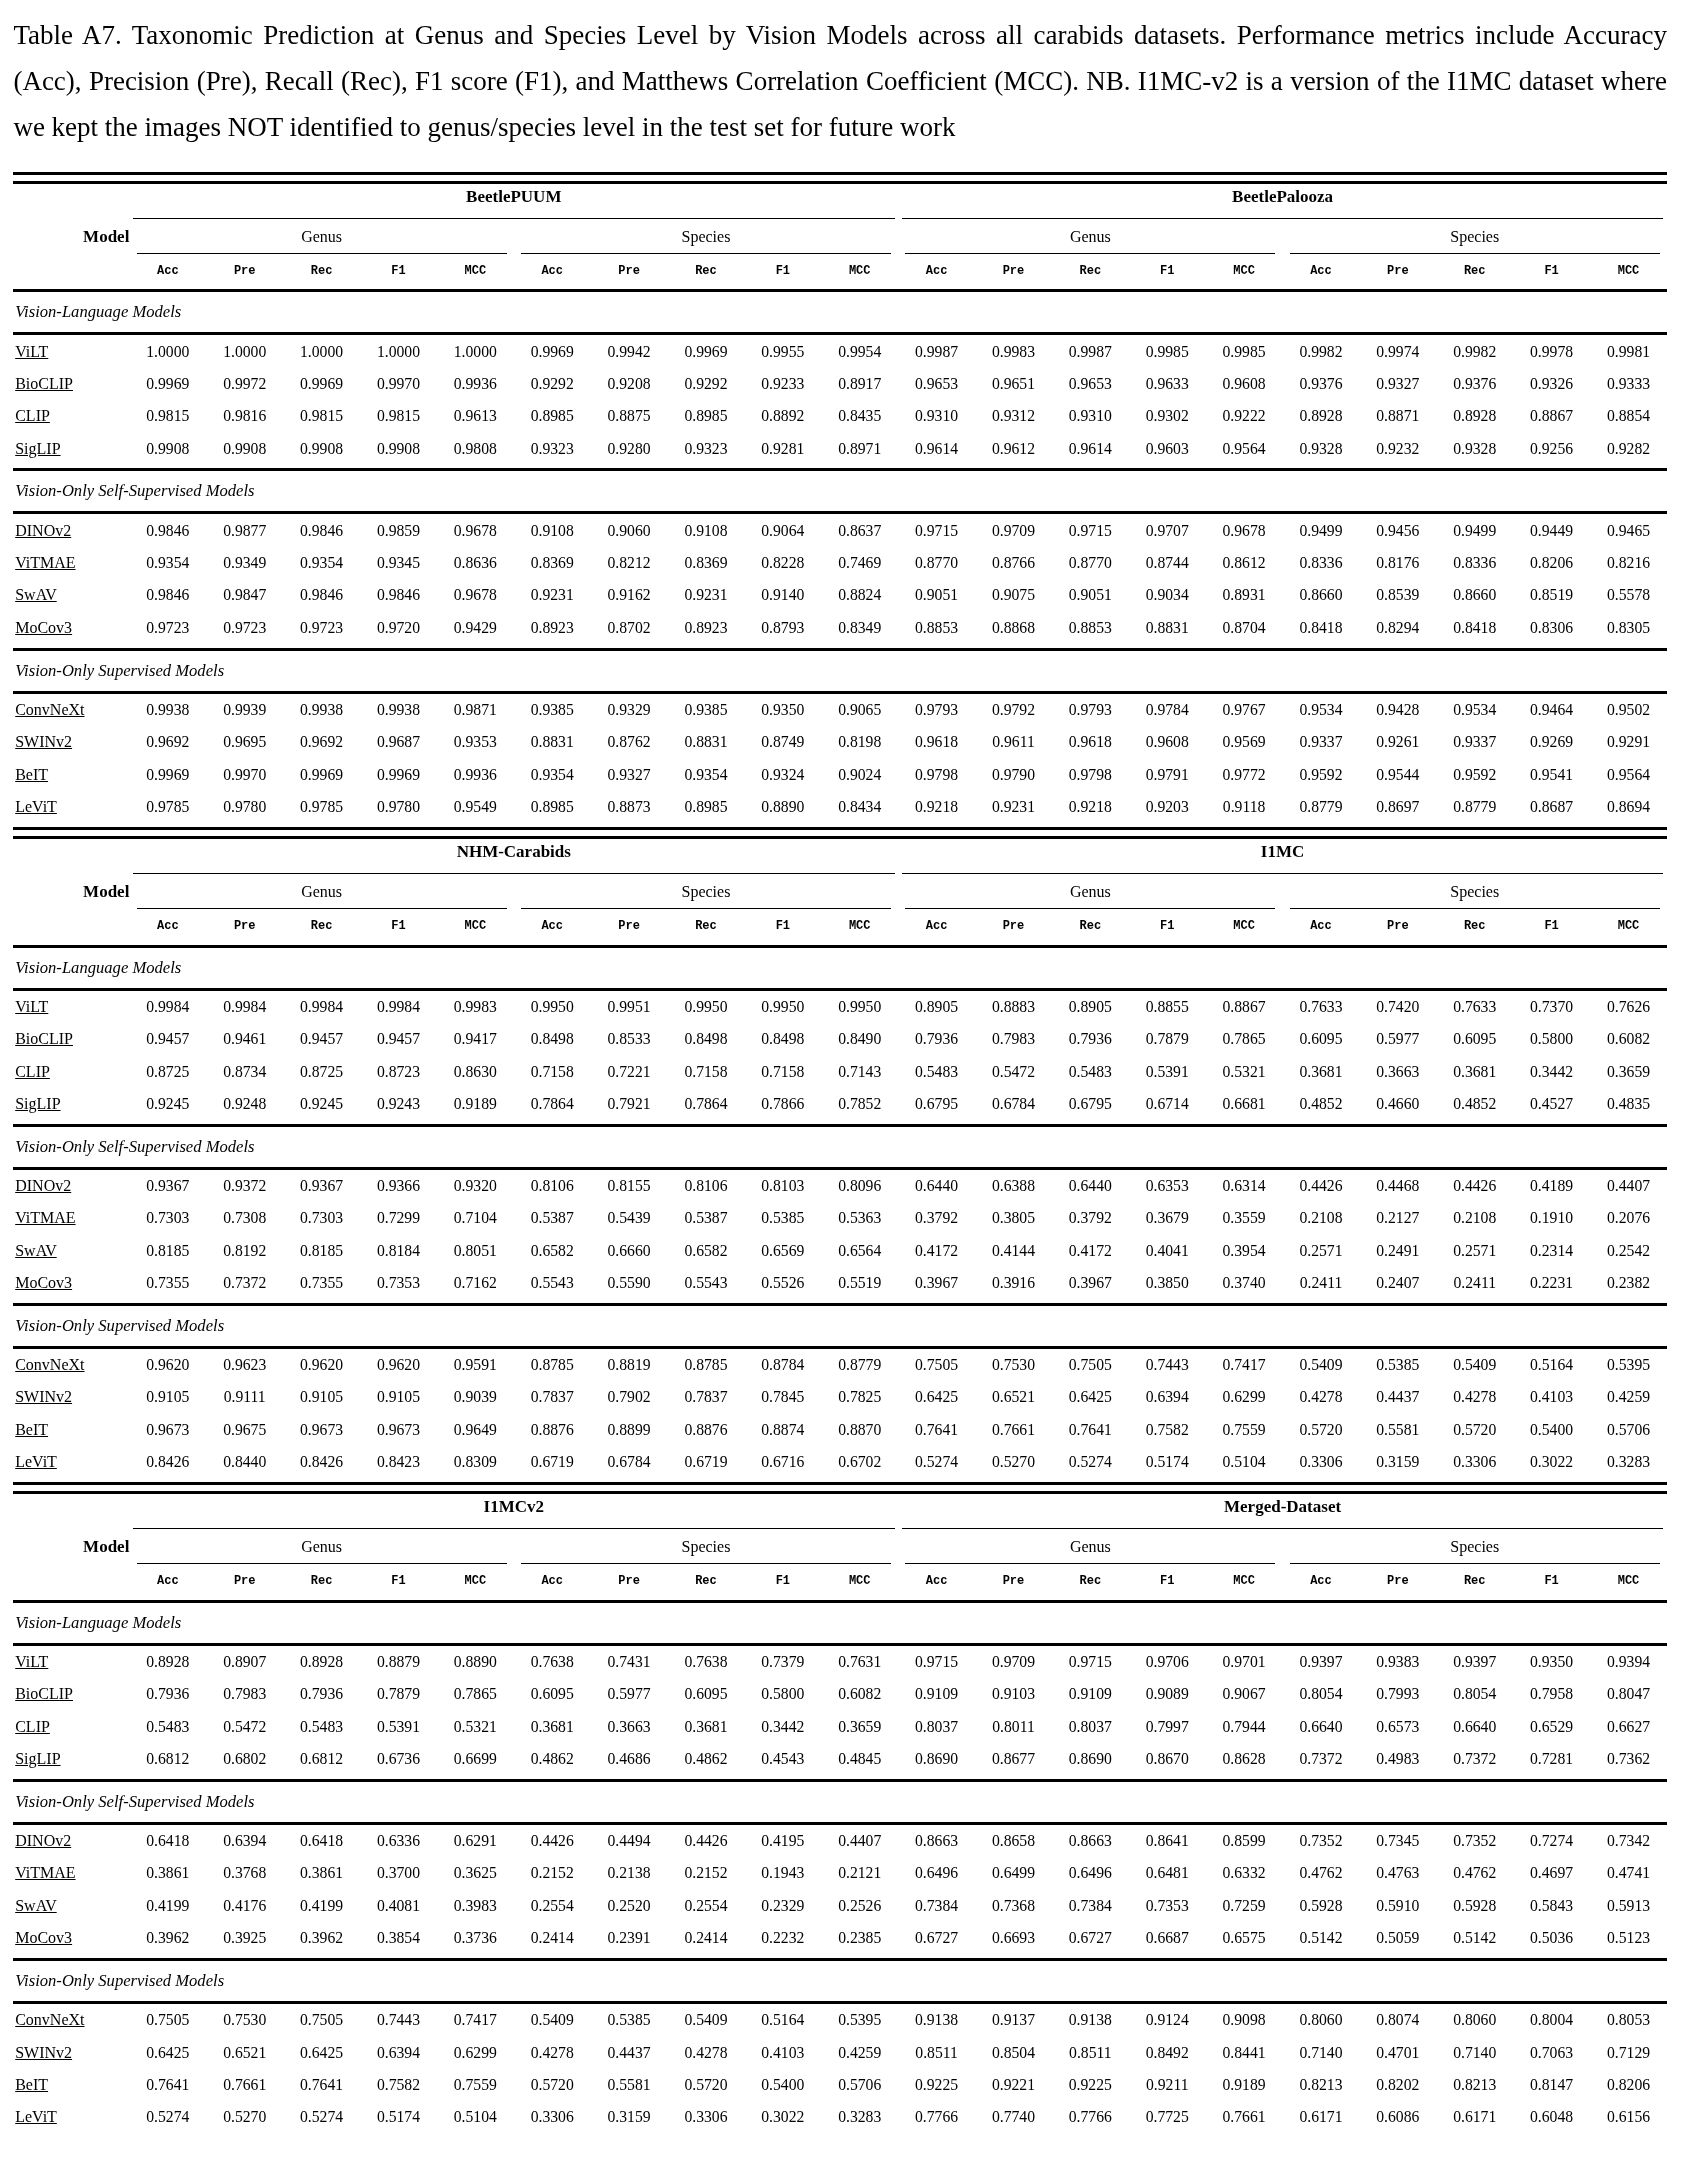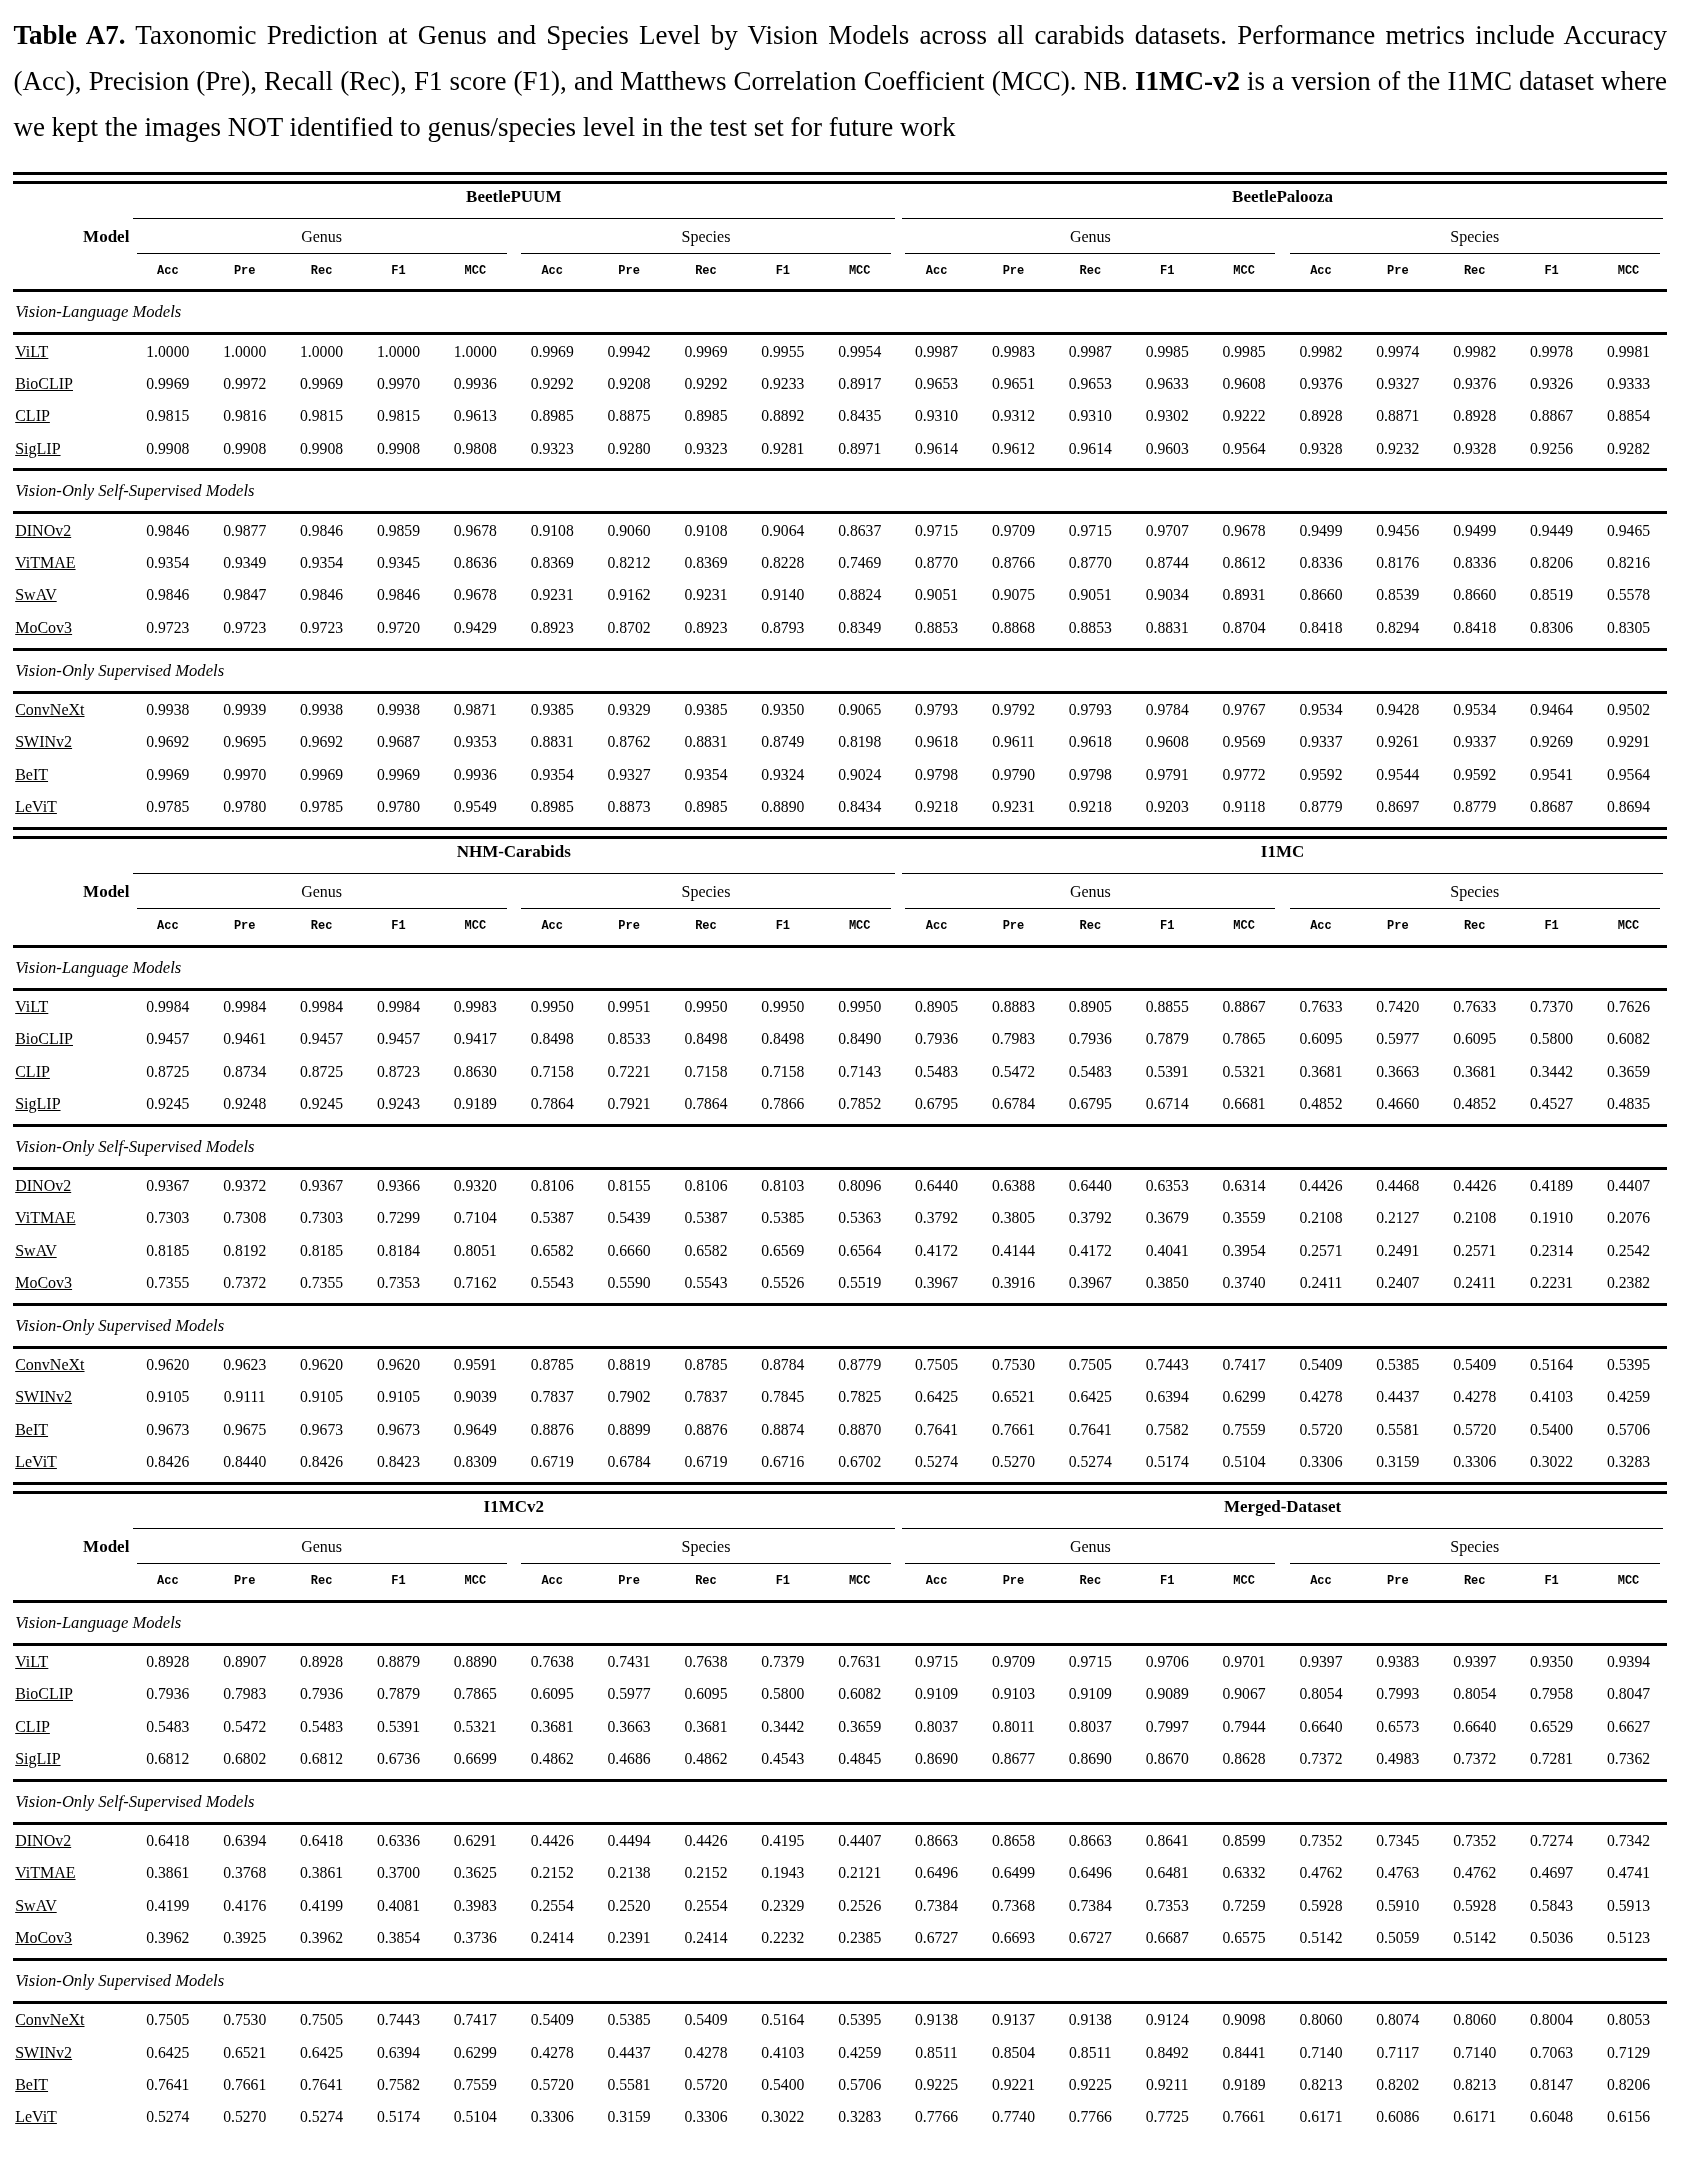--- a/index.html
+++ b/index.html
@@ -12,21 +12,21 @@
     font-family: "Liberation Serif", "DejaVu Serif", serif;
     color: #000;
     background: #fff;
   }
   .caption {
     font-size: 27px;
     line-height: 1.72;
     text-align: justify;
     margin: 0 0 20.6px 0;
   }
-  .caption b { font-weight: bold; margin-top: 31px; }
+  .caption b { font-weight: normal; margin-top: 31px; }
   .rule-double {
     height: 6.3px;
     border-top: 3.6px solid #000;
     border-bottom: 3.6px solid #000;
   }
   table.tbl {
     width: 100%;
     border-collapse: collapse;
     table-layout: fixed;
   }
@@ -1122,21 +1122,21 @@
             <td class="val-td">0.4437</td>
             <td class="val-td">0.4278</td>
             <td class="val-td">0.4103</td>
             <td class="val-td">0.4259</td>
             <td class="val-td">0.8511</td>
             <td class="val-td">0.8504</td>
             <td class="val-td">0.8511</td>
             <td class="val-td">0.8492</td>
             <td class="val-td">0.8441</td>
             <td class="val-td">0.7140</td>
-            <td class="val-td">0.7117</td>
+            <td class="val-td">0.4701</td>
             <td class="val-td">0.7140</td>
             <td class="val-td">0.7063</td>
             <td class="val-td">0.7129</td>
           </tr>
           <tr class="data-row">
             <td class="model-td">BeIT</td>
             <td class="val-td">0.7641</td>
             <td class="val-td">0.7661</td>
             <td class="val-td">0.7641</td>
             <td class="val-td">0.7582</td>

